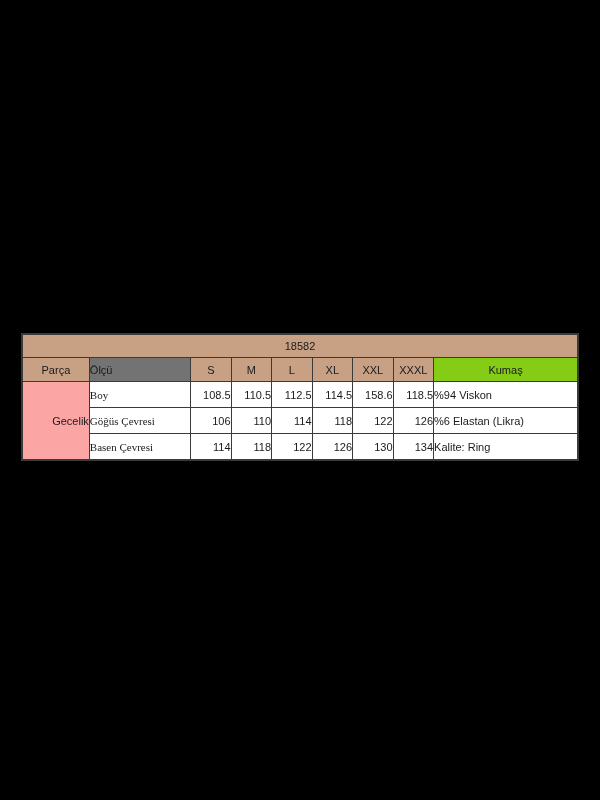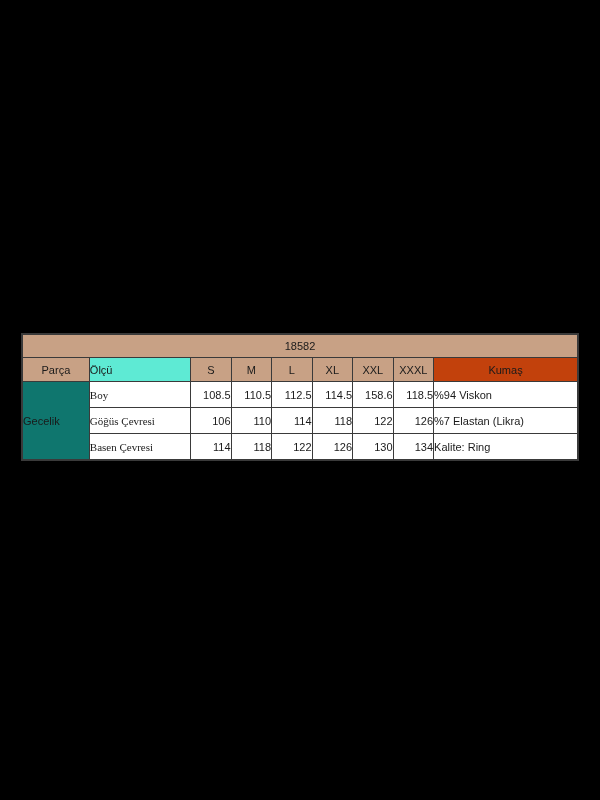--- a/index.html
+++ b/index.html
@@ -52,41 +52,41 @@
   .hdr {
     background: #c8a185;
     text-align: center;
     font-weight: bold;
     font-size: 11.5px;
     height: 23px;
     color: #171717;
   }
 
   .hdr-olcu {
-    background: #5eead4;
+    background: #737373;
     text-align: left;
     font-weight: normal;
     font-size: 12px;
     height: 23px;
     padding-left: 8px;
     color: #1a1a1a;
   }
 
   .hdr-kumas {
-    background: #c2410c;
+    background: #84cc16;
     text-align: center;
     font-weight: bold;
     font-size: 12px;
     height: 23px;
     color: #171717;
   }
 
   .part-cell {
-    background: #0f766e;
-    text-align: left;
+    background: #fca5a5;
+    text-align: right;
     font-weight: bold;
     font-size: 12px;
     color: #171717;
   }
 
   .label-cell {
     text-align: left;
     padding-left: 8px;
     font-size: 12px;
     height: 25px;
@@ -157,21 +157,21 @@
         <td class="fabric-cell">%94 Viskon</td>
       </tr>
       <tr>
         <td class="label-cell">Göğüs Çevresi</td>
         <td class="val-cell">106</td>
         <td class="val-cell">110</td>
         <td class="val-cell">114</td>
         <td class="val-cell">118</td>
         <td class="val-cell">122</td>
         <td class="val-cell">126</td>
-        <td class="fabric-cell">%7 Elastan (Likra)</td>
+        <td class="fabric-cell">%6 Elastan (Likra)</td>
       </tr>
       <tr>
         <td class="label-cell">Basen Çevresi</td>
         <td class="val-cell">114</td>
         <td class="val-cell">118</td>
         <td class="val-cell">122</td>
         <td class="val-cell">126</td>
         <td class="val-cell">130</td>
         <td class="val-cell">134</td>
         <td class="fabric-cell">Kalite: Ring</td>

